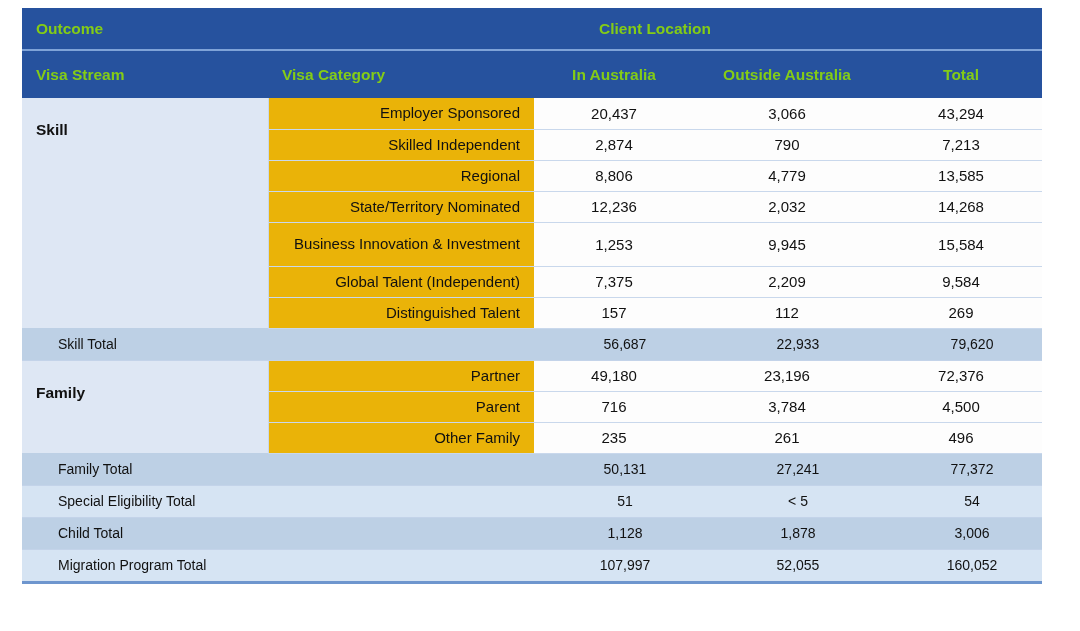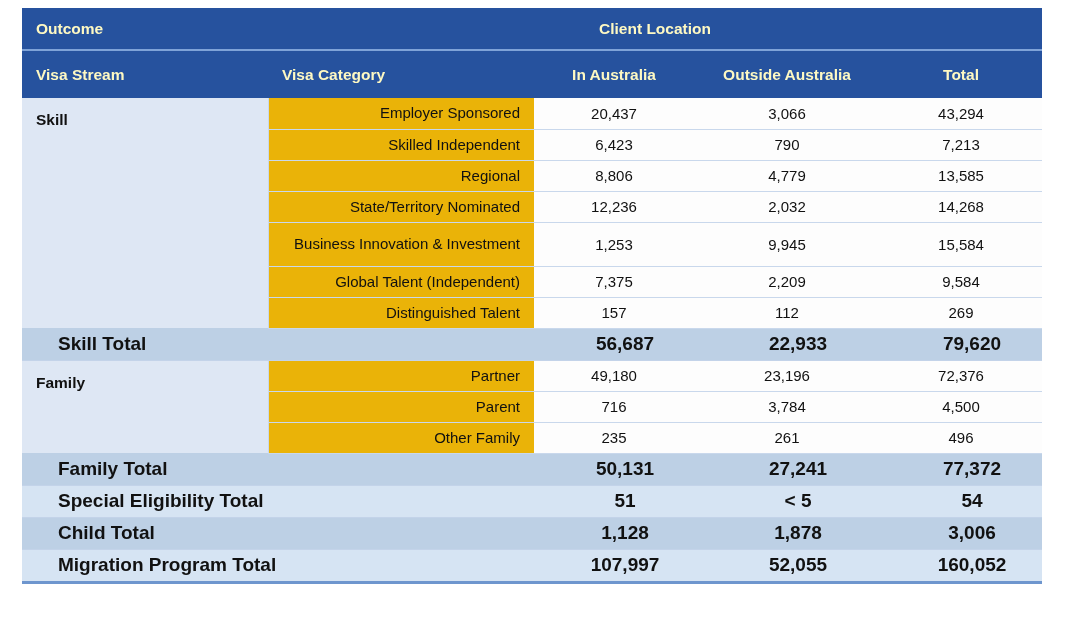--- a/index.html
+++ b/index.html
@@ -38,21 +38,21 @@
   col.c-stream    { width: 246px; }
   col.c-category  { width: 266px; }
   col.c-in        { width: 160px; }
   col.c-out       { width: 186px; }
   col.c-total     { width: 162px; }
 
   
   tr.hdr-top th,
   tr.hdr-sub th {
     background: #26529E;
-    color: #fef9c3;
+    color: #84cc16;
     font-size: 15.5px;
     font-weight: bold;
     padding: 0 14px;
     margin: 0;
   }
   tr.hdr-top th { height: 41px; }
   tr.hdr-sub th { height: 47px; }
 
   tr.hdr-top th.outcome-cell {
     text-align: left;
@@ -72,42 +72,42 @@
     padding: 0 14px;
     vertical-align: middle;
     border-bottom: 1px solid #C9D8EC;
   }
 
   td.stream-cell {
     background: #DEE7F4;
     font-weight: bold;
     font-size: 15.5px;
     vertical-align: top;
-    padding-top: 13px;
+    padding-top: 23px;
     border-bottom: none;
     border-right: 1px solid #C9D8EC;
   }
 
   td.cat-cell {
     background: #eab308;
     text-align: right;
     line-height: 1.18;
   }
   td.num-cell {
     background: #FDFDFD;
     text-align: center;
   }
 
   tr.data-row { height: 31px; }
   tr.data-row.tall { height: 44px; }
 
   
   tr.total-row td {
-    font-weight: bold;
-    font-size: 19px;
+    font-weight: normal;
+    font-size: 14px;
     height: 31px;
     border-bottom: 1px solid #C3D3E9;
     padding-left: 36px;
   }
   tr.total-row.shade-a td { background: #BDD0E5; }
   tr.total-row.shade-b td { background: #D6E4F3; }
   td.total-label { text-align: left; }
   td.total-num   { text-align: center; }
 
   
@@ -154,21 +154,21 @@
 
         <tr class="data-row">
           <td class="stream-cell" rowspan="7">Skill</td>
           <td class="cat-cell">Employer Sponsored</td>
           <td class="num-cell">20,437</td>
           <td class="num-cell">3,066</td>
           <td class="num-cell">43,294</td>
         </tr>
         <tr class="data-row">
           <td class="cat-cell">Skilled Independent</td>
-          <td class="num-cell">6,423</td>
+          <td class="num-cell">2,874</td>
           <td class="num-cell">790</td>
           <td class="num-cell">7,213</td>
         </tr>
         <tr class="data-row">
           <td class="cat-cell">Regional</td>
           <td class="num-cell">8,806</td>
           <td class="num-cell">4,779</td>
           <td class="num-cell">13,585</td>
         </tr>
         <tr class="data-row">

